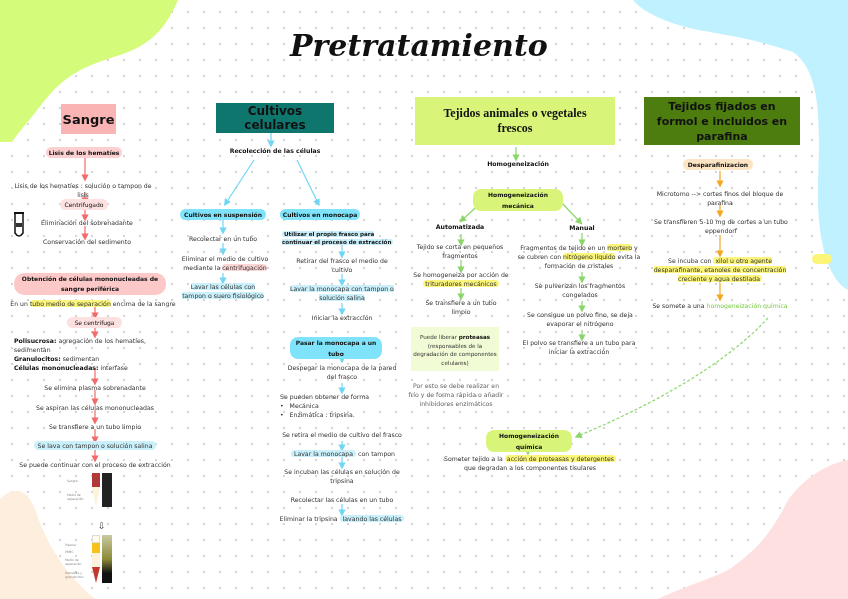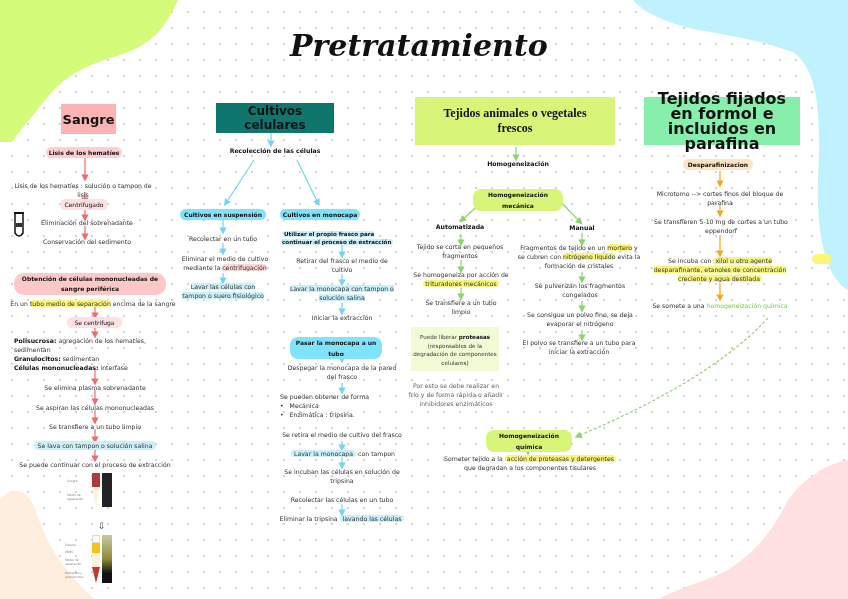--- a/index.html
+++ b/index.html
@@ -225,21 +225,21 @@
 <div class="t" style="left:530px;top:281px;width:100px;">Se pulverizan los fragmentos congelados</div>
 <div class="t" style="left:522px;top:310px;width:116px;">Se consigue un polvo fino, se deja evaporar el nitrógeno</div>
 <div class="t" style="left:518px;top:338px;width:122px;">El polvo se transfiere a un tubo para iniciar la extracción</div>
 
 <div class="pill" style="left:486px;top:430px;width:86px;background:#d8f57a;">Homogeneización química</div>
 <div class="t" style="left:440px;top:454px;width:180px;">
   <span>Someter tejido a la</span> <span class="hl-y" style="padding:0 2px;">acción de proteasas y detergentes</span><br>
   <span>que degradan a los componentes tisulares</span>
 </div>
 
-<div class="head" style="left:644px;top:97px;width:156px;height:48px;background:#86efac;font-size:16px;line-height:15px;padding:0 4px;">Tejidos fijados en formol e incluidos en parafina</div>
+<div class="head" style="left:644px;top:97px;width:156px;height:48px;background:#4d7c0f;font-size:11px;line-height:15px;padding:0 4px;">Tejidos fijados en formol e incluidos en parafina</div>
 <div class="pill" style="left:683px;top:159px;width:70px;background:#fde4c4;">Desparafinizacion</div>
 <div class="t" style="left:656px;top:189px;width:128px;">Microtomo --&gt; cortes finos del bloque de parafina</div>
 <div class="t" style="left:654px;top:217px;width:134px;">Se transfieren 5-10 mg de cortes a un tubo eppendorf</div>
 <div class="t" style="left:650px;top:256px;width:140px;">
   <span>Se incuba con</span> <span class="hl-y" style="padding:0 2px;">xilol u otro agente desparafinante, etanoles de concentración creciente y agua destilada</span>
 </div>
 <div class="t" style="left:650px;top:301px;width:140px;">
   <span>Se somete a una</span> <span class="green">homogeneización química</span>
 </div>
 

